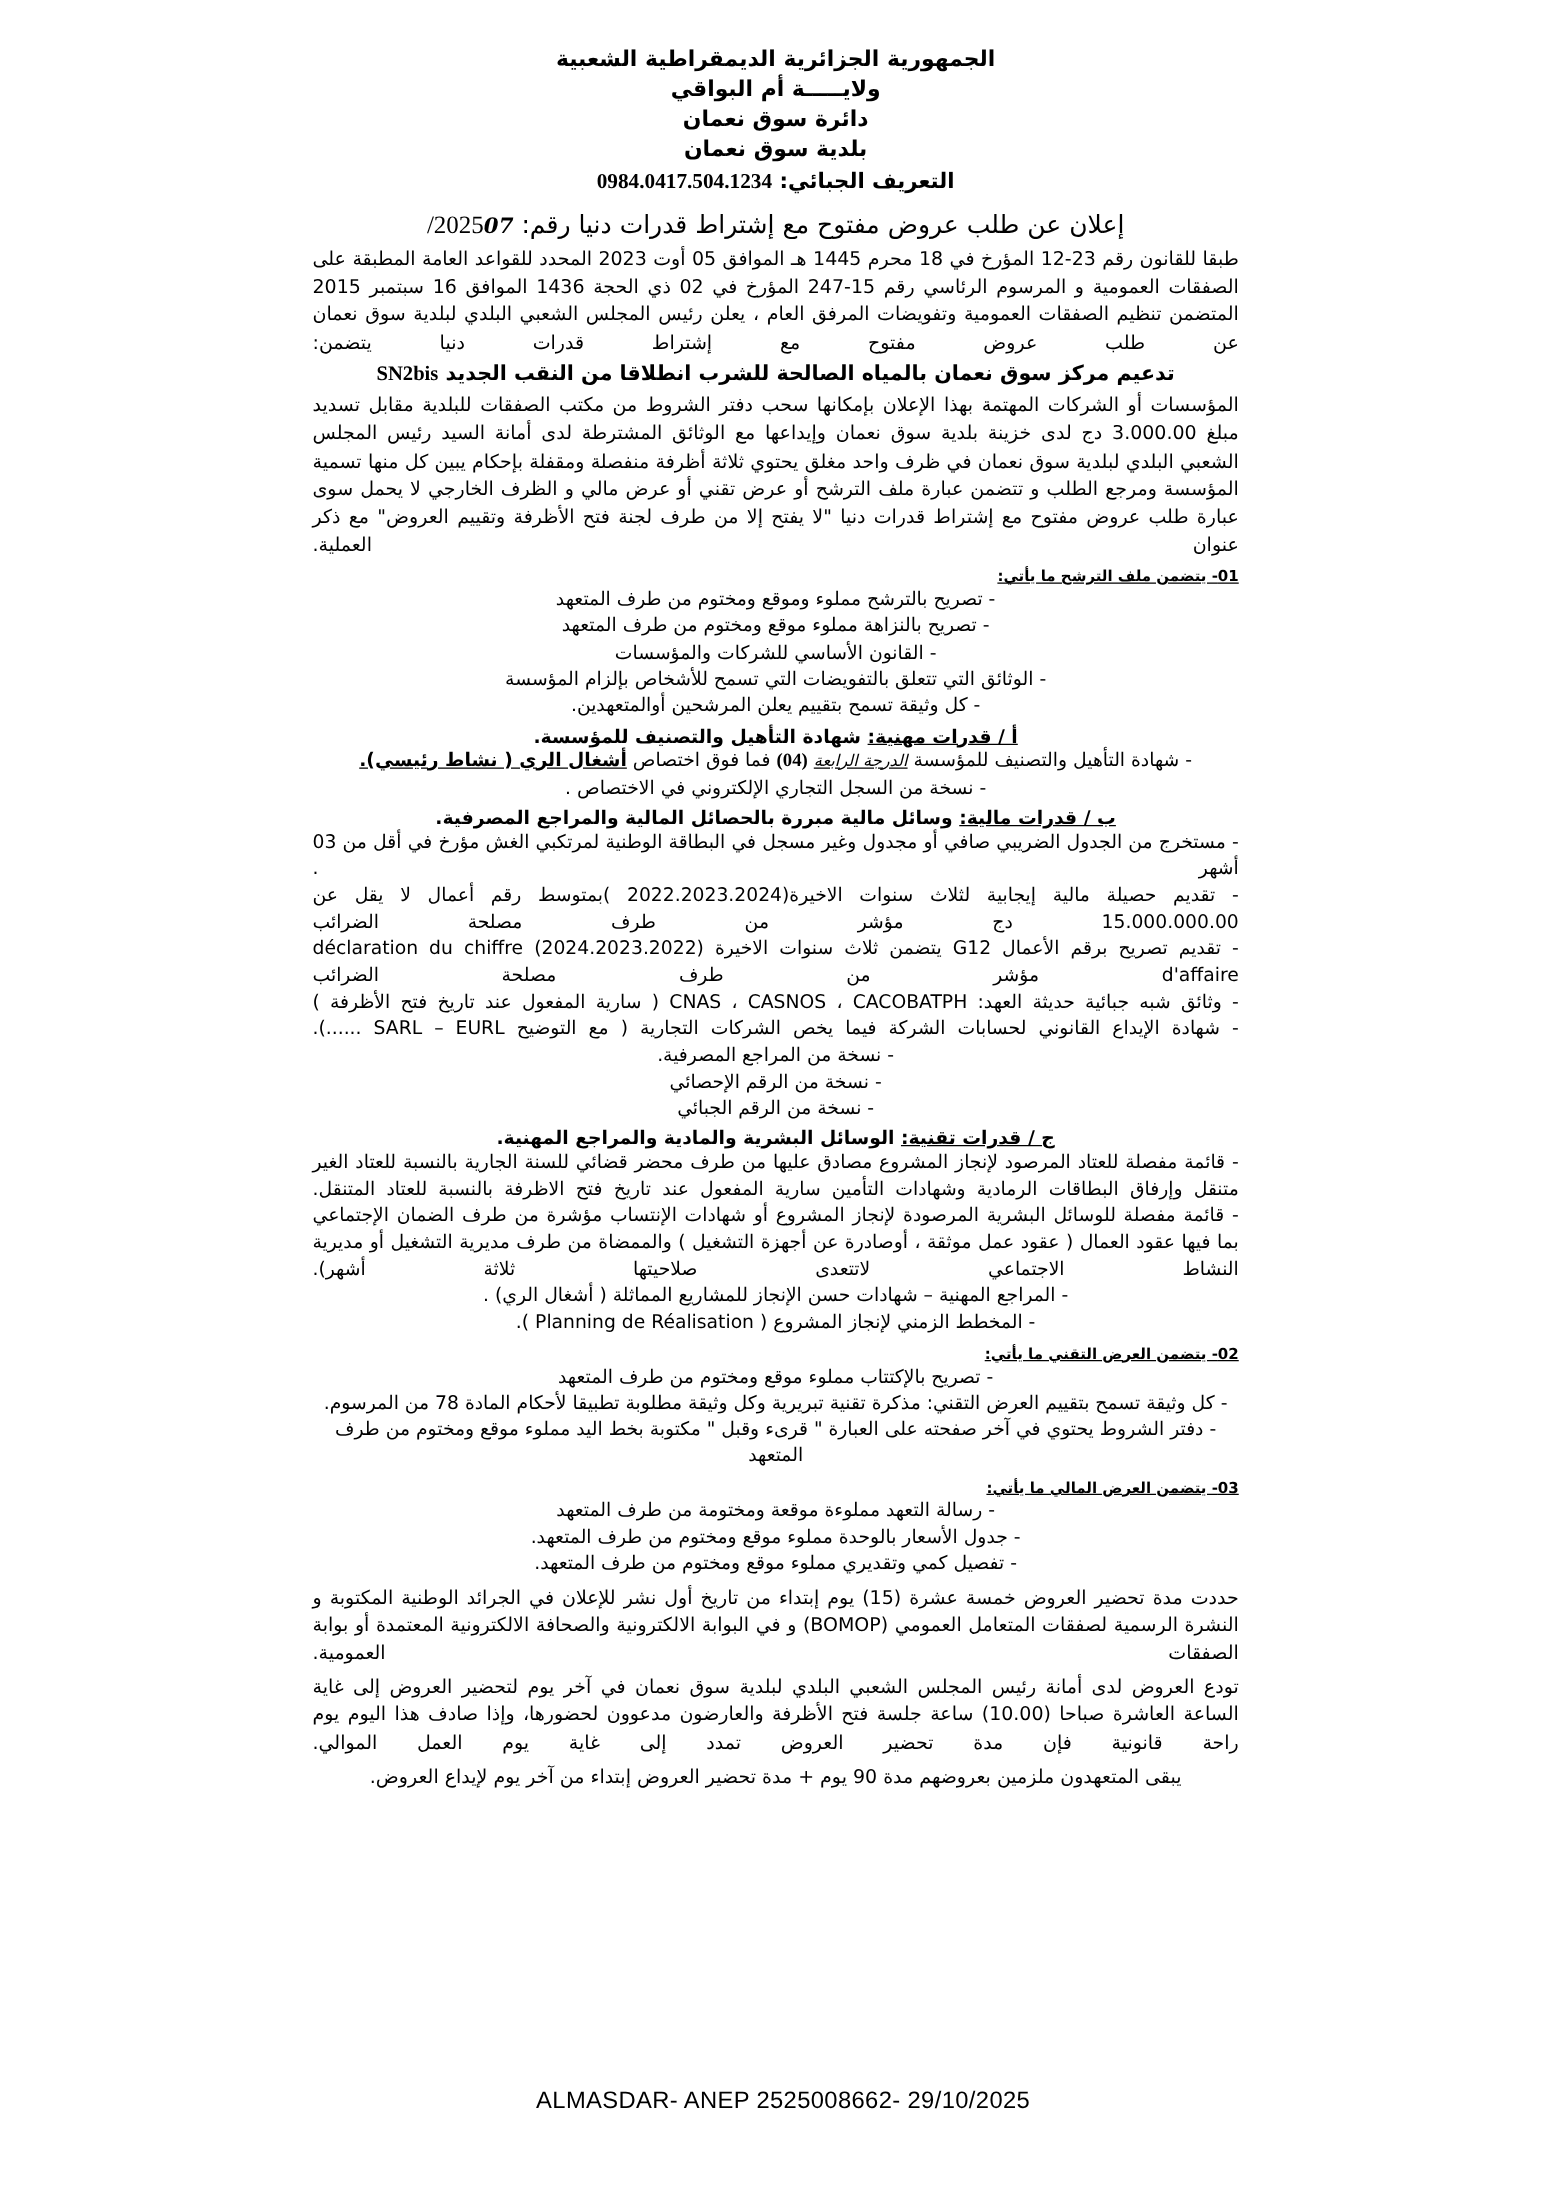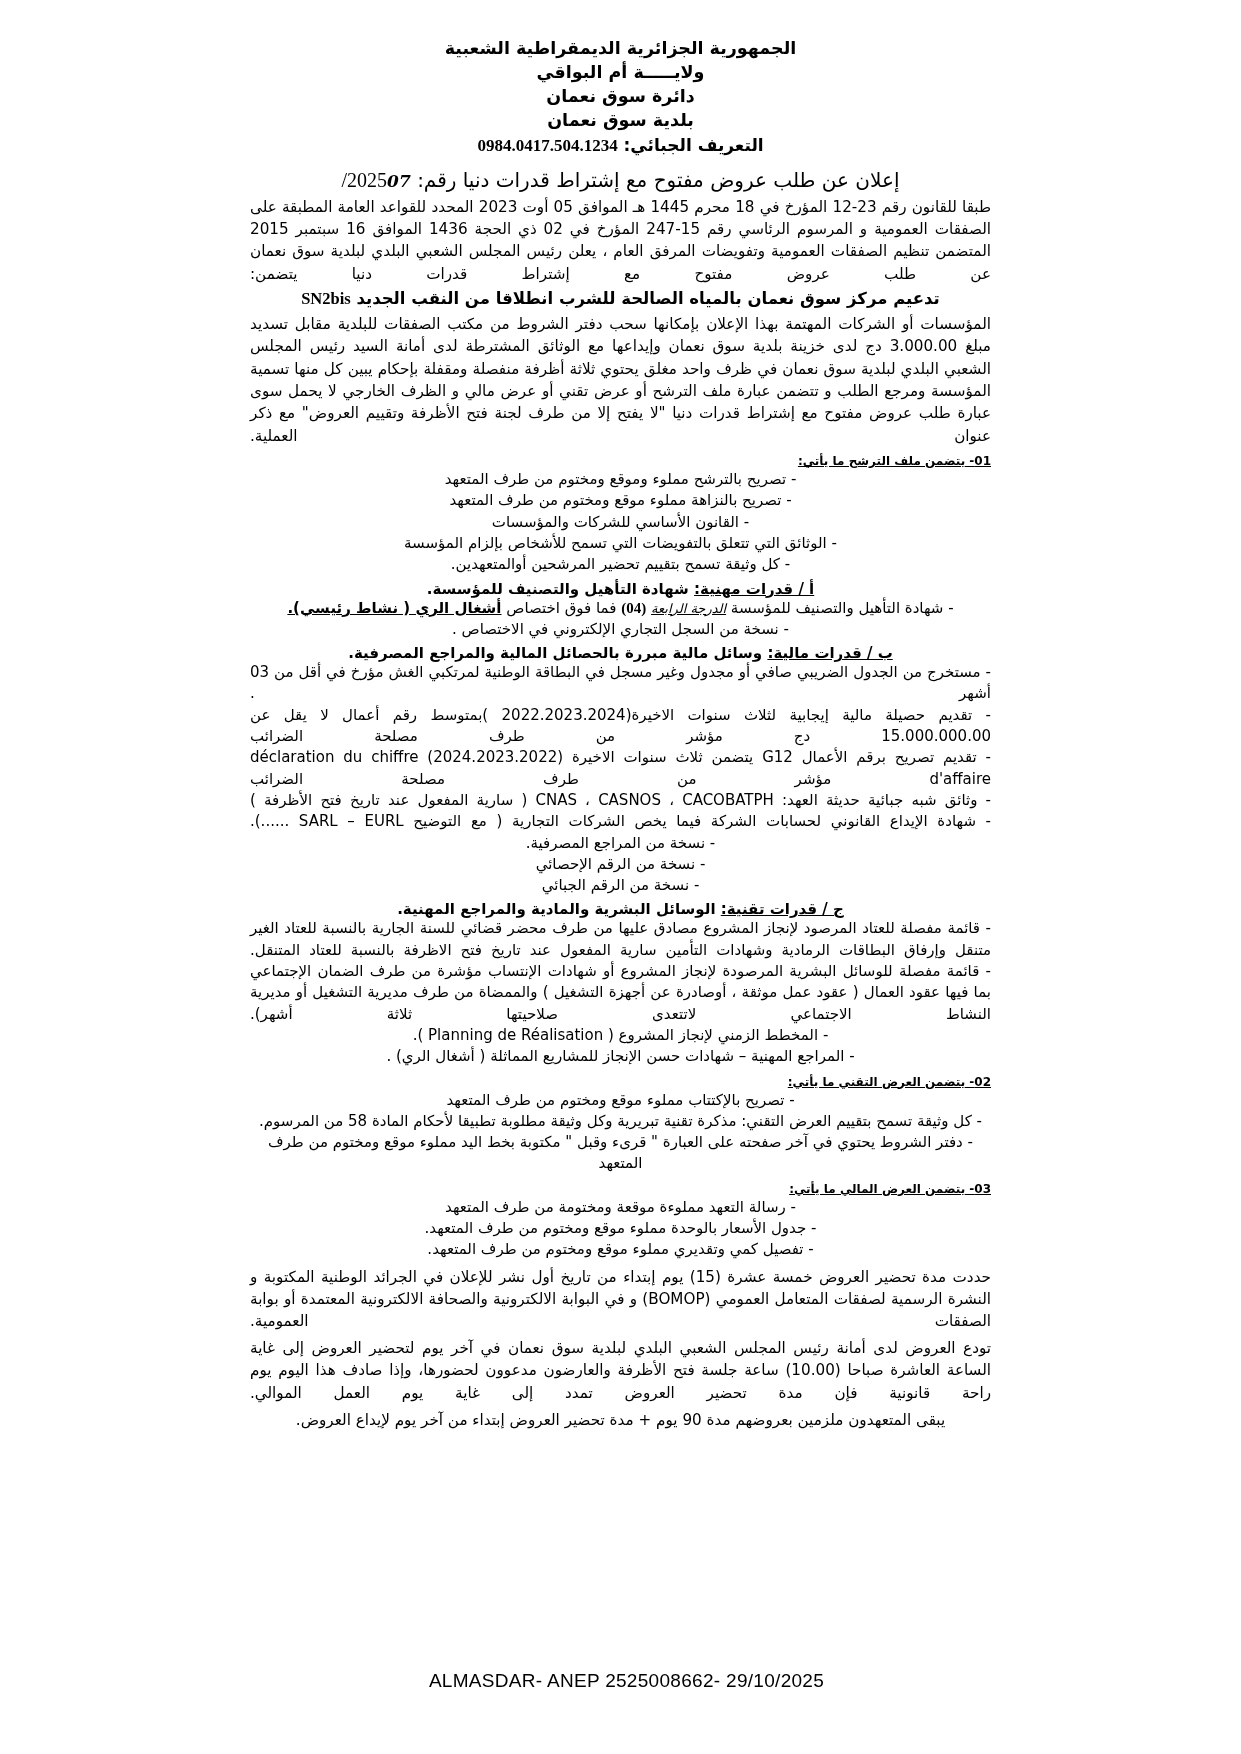--- a/index.html
+++ b/index.html
@@ -197,21 +197,21 @@
   </div>
 
   <div class="para">المؤسسات أو الشركات المهتمة بهذا الإعلان بإمكانها سحب دفتر الشروط من مكتب الصفقات للبلدية مقابل تسديد مبلغ 3.000.00 دج لدى خزينة بلدية سوق نعمان وإيداعها مع الوثائق المشترطة لدى أمانة السيد رئيس المجلس الشعبي البلدي لبلدية سوق نعمان في ظرف واحد مغلق يحتوي ثلاثة أظرفة منفصلة ومقفلة بإحكام يبين كل منها تسمية المؤسسة ومرجع الطلب و تتضمن عبارة ملف الترشح أو عرض تقني أو عرض مالي و الظرف الخارجي لا يحمل سوى عبارة طلب عروض مفتوح مع إشتراط قدرات دنيا "لا يفتح إلا من طرف لجنة فتح الأظرفة وتقييم العروض" مع ذكر عنوان العملية.</div>
 
   <div class="section-head">01- يتضمن ملف الترشح ما يأتي:</div>
   <ul class="bullets">
     <li class="dash center-item">تصريح بالترشح مملوء وموقع ومختوم من طرف المتعهد</li>
     <li class="dash center-item">تصريح بالنزاهة مملوء موقع ومختوم من طرف المتعهد</li>
     <li class="dash center-item">القانون الأساسي للشركات والمؤسسات</li>
     <li class="dash center-item">الوثائق التي تتعلق بالتفويضات التي تسمح للأشخاص بإلزام المؤسسة</li>
-    <li class="dash center-item">كل وثيقة تسمح بتقييم تحضير المرشحين أوالمتعهدين.</li>
+    <li class="dash center-item">كل وثيقة تسمح بتقييم يعلن المرشحين أوالمتعهدين.</li>
   </ul>
 
   <div class="sub-head" style="text-align:center;">
     <span class="u">أ / قدرات مهنية:</span>
     <span>شهادة التأهيل والتصنيف للمؤسسة.</span>
   </div>
   <ul class="bullets">
     <li class="dash center-item">
       <span>شهادة التأهيل والتصنيف للمؤسسة</span>
       <span class="hand-small">الدرجة الرابعة</span>
@@ -237,28 +237,28 @@
     <li class="dash center-item">نسخة من الرقم الجبائي</li>
   </ul>
 
   <div class="sub-head" style="text-align:center;">
     <span class="u">ج / قدرات تقنية:</span>
     <span>الوسائل البشرية والمادية والمراجع المهنية.</span>
   </div>
   <ul class="bullets">
     <li class="dash">قائمة مفصلة للعتاد المرصود لإنجاز المشروع مصادق عليها من طرف محضر قضائي للسنة الجارية بالنسبة للعتاد الغير متنقل وإرفاق البطاقات الرمادية وشهادات التأمين سارية المفعول عند تاريخ فتح الاظرفة بالنسبة للعتاد المتنقل.</li>
     <li class="dash">قائمة مفصلة للوسائل البشرية المرصودة لإنجاز المشروع أو شهادات الإنتساب مؤشرة من طرف الضمان الإجتماعي بما فيها عقود العمال ( عقود عمل موثقة ، أوصادرة عن أجهزة التشغيل ) والممضاة من طرف مديرية التشغيل أو مديرية النشاط الاجتماعي لاتتعدى صلاحيتها ثلاثة أشهر).</li>
+    <li class="dash center-item">المراجع المهنية – شهادات حسن الإنجاز للمشاريع المماثلة ( أشغال الري) .</li>
     <li class="dash center-item">المخطط الزمني لإنجاز المشروع ( Planning de Réalisation ).</li>
-    <li class="dash center-item">المراجع المهنية – شهادات حسن الإنجاز للمشاريع المماثلة ( أشغال الري) .</li>
   </ul>
 
   <div class="section-head">02- يتضمن العرض التقني ما يأتي:</div>
   <ul class="bullets">
     <li class="dash center-item">تصريح بالإكتتاب مملوء موقع ومختوم من طرف المتعهد</li>
-    <li class="dash center-item">كل وثيقة تسمح بتقييم العرض التقني: مذكرة تقنية تبريرية وكل وثيقة مطلوبة تطبيقا لأحكام المادة 58 من المرسوم.</li>
+    <li class="dash center-item">كل وثيقة تسمح بتقييم العرض التقني: مذكرة تقنية تبريرية وكل وثيقة مطلوبة تطبيقا لأحكام المادة 78 من المرسوم.</li>
     <li class="dash center-item">دفتر الشروط يحتوي في آخر صفحته على العبارة " قرىء وقبل " مكتوبة بخط اليد مملوء موقع ومختوم من طرف المتعهد</li>
   </ul>
 
   <div class="section-head">03- يتضمن العرض المالي ما يأتي:</div>
   <ul class="bullets">
     <li class="dash center-item">رسالة التعهد مملوءة موقعة ومختومة من طرف المتعهد</li>
     <li class="dash center-item">جدول الأسعار بالوحدة مملوء موقع ومختوم من طرف المتعهد.</li>
     <li class="dash center-item">تفصيل كمي وتقديري مملوء موقع ومختوم من طرف المتعهد.</li>
   </ul>
 

